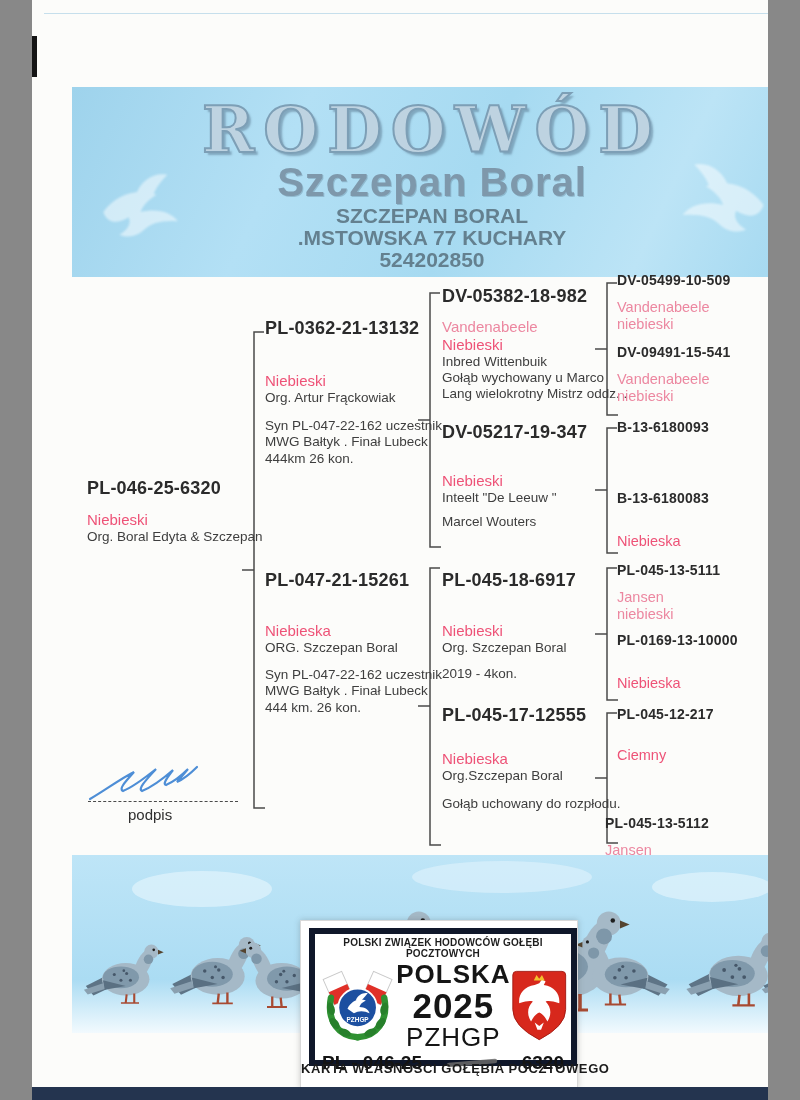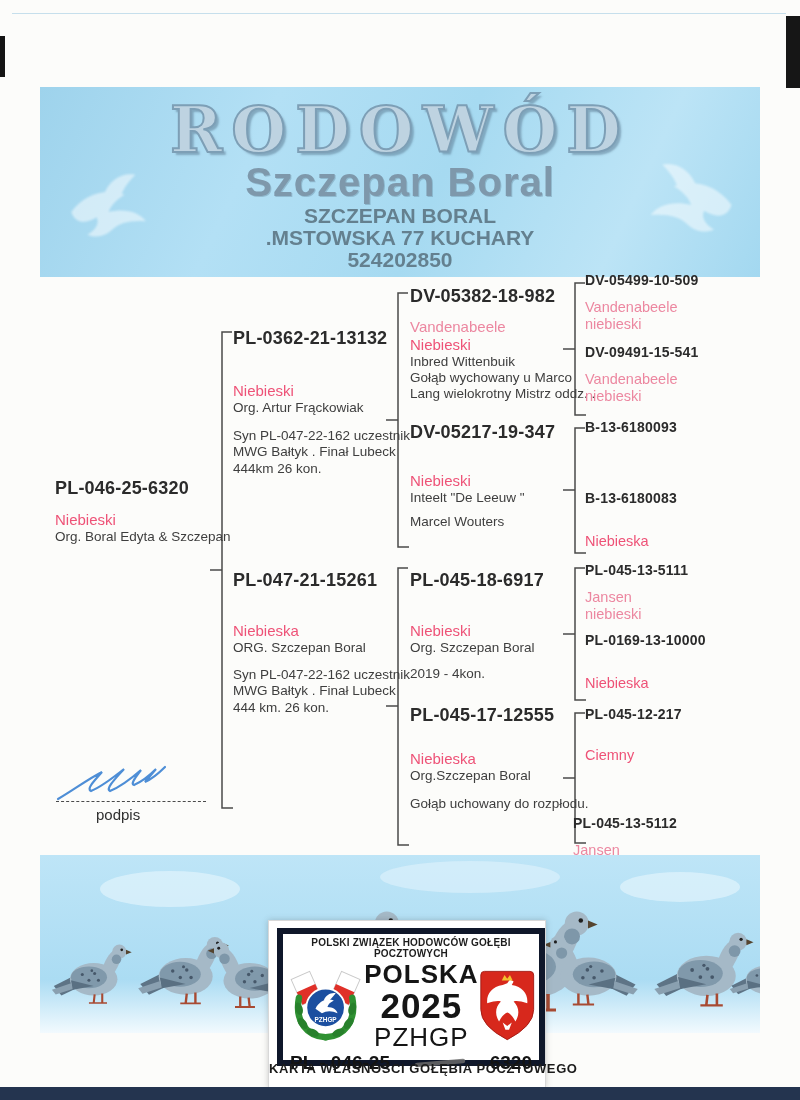--- a/index.html
+++ b/index.html
@@ -1,16 +1,16 @@
 <!DOCTYPE html>
 <html><head>
 <meta charset="utf-8">
 <style>
   html,body{margin:0;padding:0;background:#888;}
-  #page{position:relative;width:800px;height:1100px;background:#fcfcfa;overflow:hidden;
+  #page{position:relative;width:736px;height:1100px;background:#fcfcfa;overflow:hidden;
         font-family:"Liberation Sans",sans-serif;margin:0 auto;}
   
   .hairline{position:absolute;left:12px;top:13px;width:774px;height:1px;background:#c6dfec;}
   .mark-left{position:absolute;left:0;top:36px;width:5px;height:41px;background:#141414;}
   .mark-topright{position:absolute;left:786px;top:16px;width:14px;height:72px;background:#161616;}
   .bottombar{position:absolute;left:0;top:1087px;width:800px;height:13px;background:#24344f;}
   
   .band{position:absolute;left:40px;top:87px;width:720px;height:190px;
         background:linear-gradient(115deg,#9ed3ec 0%,#b3e0f5 30%,#a6daf1 55%,#bce4f6 80%,#a3d8f0 100%);}
   .band .doveL,.band .doveR{position:absolute;opacity:.5;filter:blur(1.2px);}
@@ -101,21 +101,21 @@
         <path d="M575,778 H563"></path>
     </g>
   </svg>
 
   <div class="entry" style="left:55px;top:478px;">
     <div class="ring">PL-046-25-6320</div>
     <div class="pl pink" style="margin-top:12px;">Niebieski</div>
     <div class="inf">Org. Boral Edyta &amp; Szczepan</div>
   </div>
 
-  <div class="entry" style="left:233px;top:328px;">
+  <div class="entry" style="left:233px;top:318px;">
     <div class="ring">PL-0362-21-13132</div>
     <div class="pl pink" style="margin-top:33px;">Niebieski</div>
     <div class="inf">Org. Artur Frąckowiak</div>
     <div class="inf" style="margin-top:11px;">Syn PL-047-22-162  uczestnik</div>
     <div class="inf">MWG Bałtyk  . Finał Lubeck</div>
     <div class="inf">444km 26 kon.</div>
   </div>
 
   <div class="entry" style="left:233px;top:570px;">
     <div class="ring">PL-047-21-15261</div>

